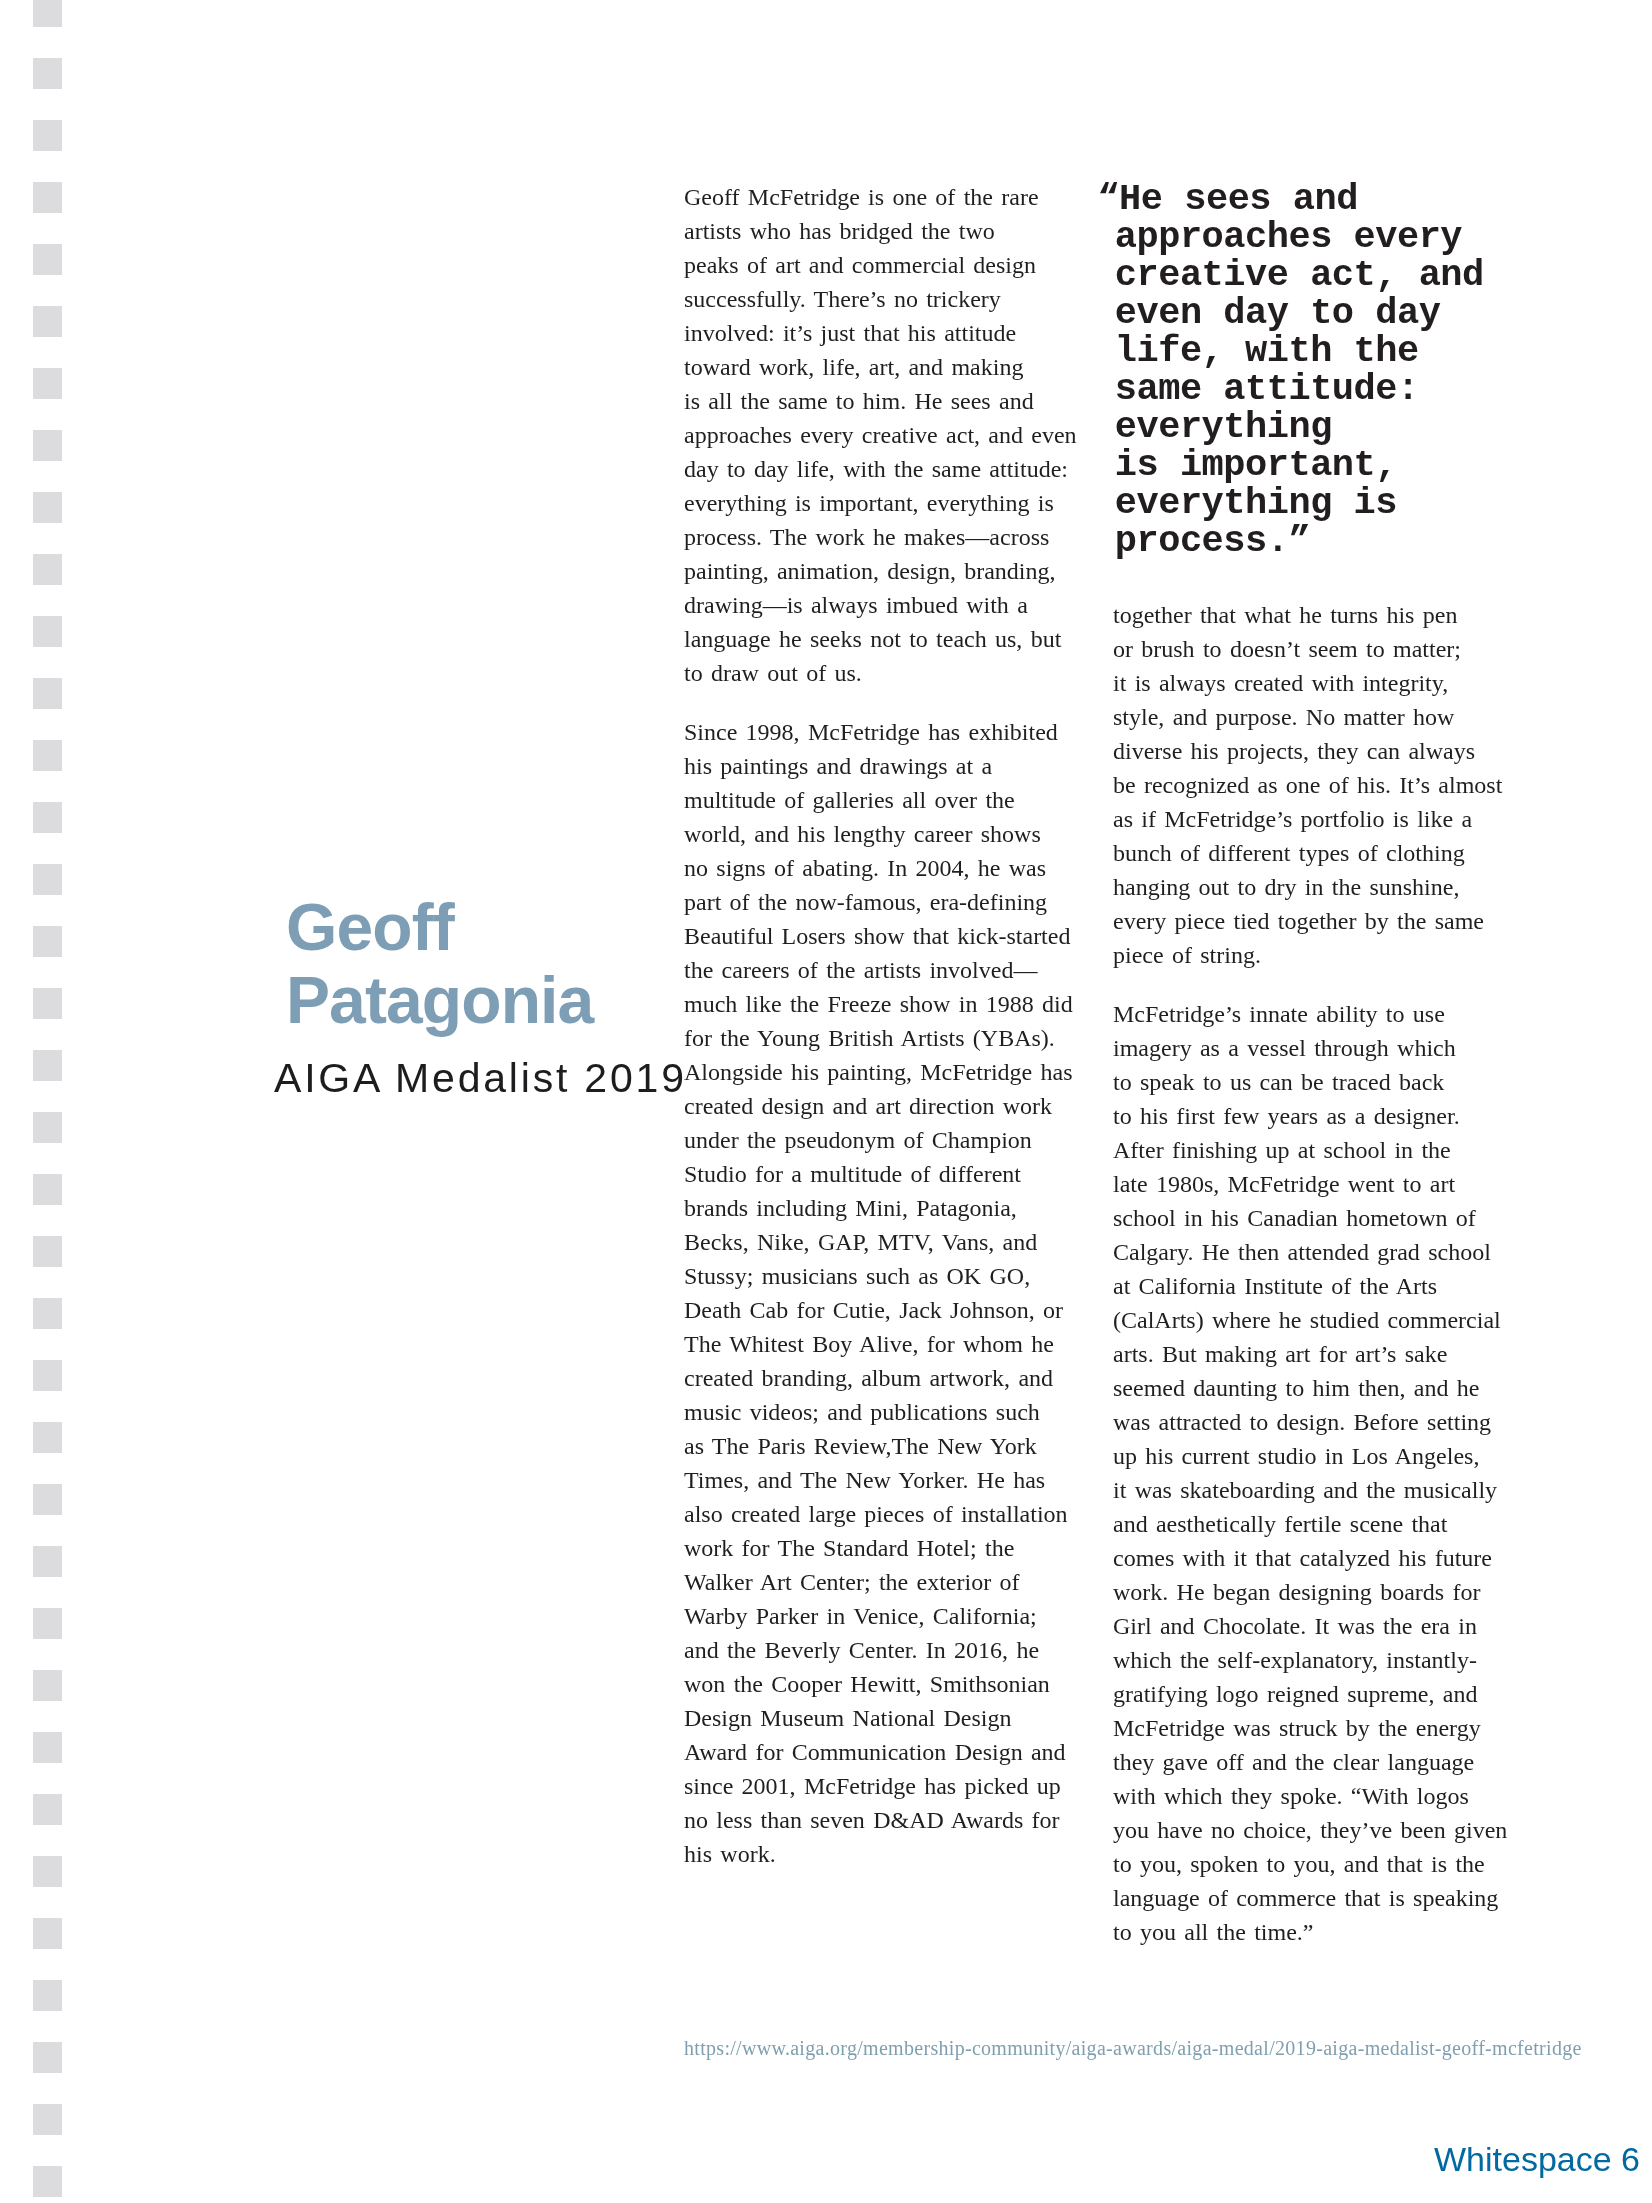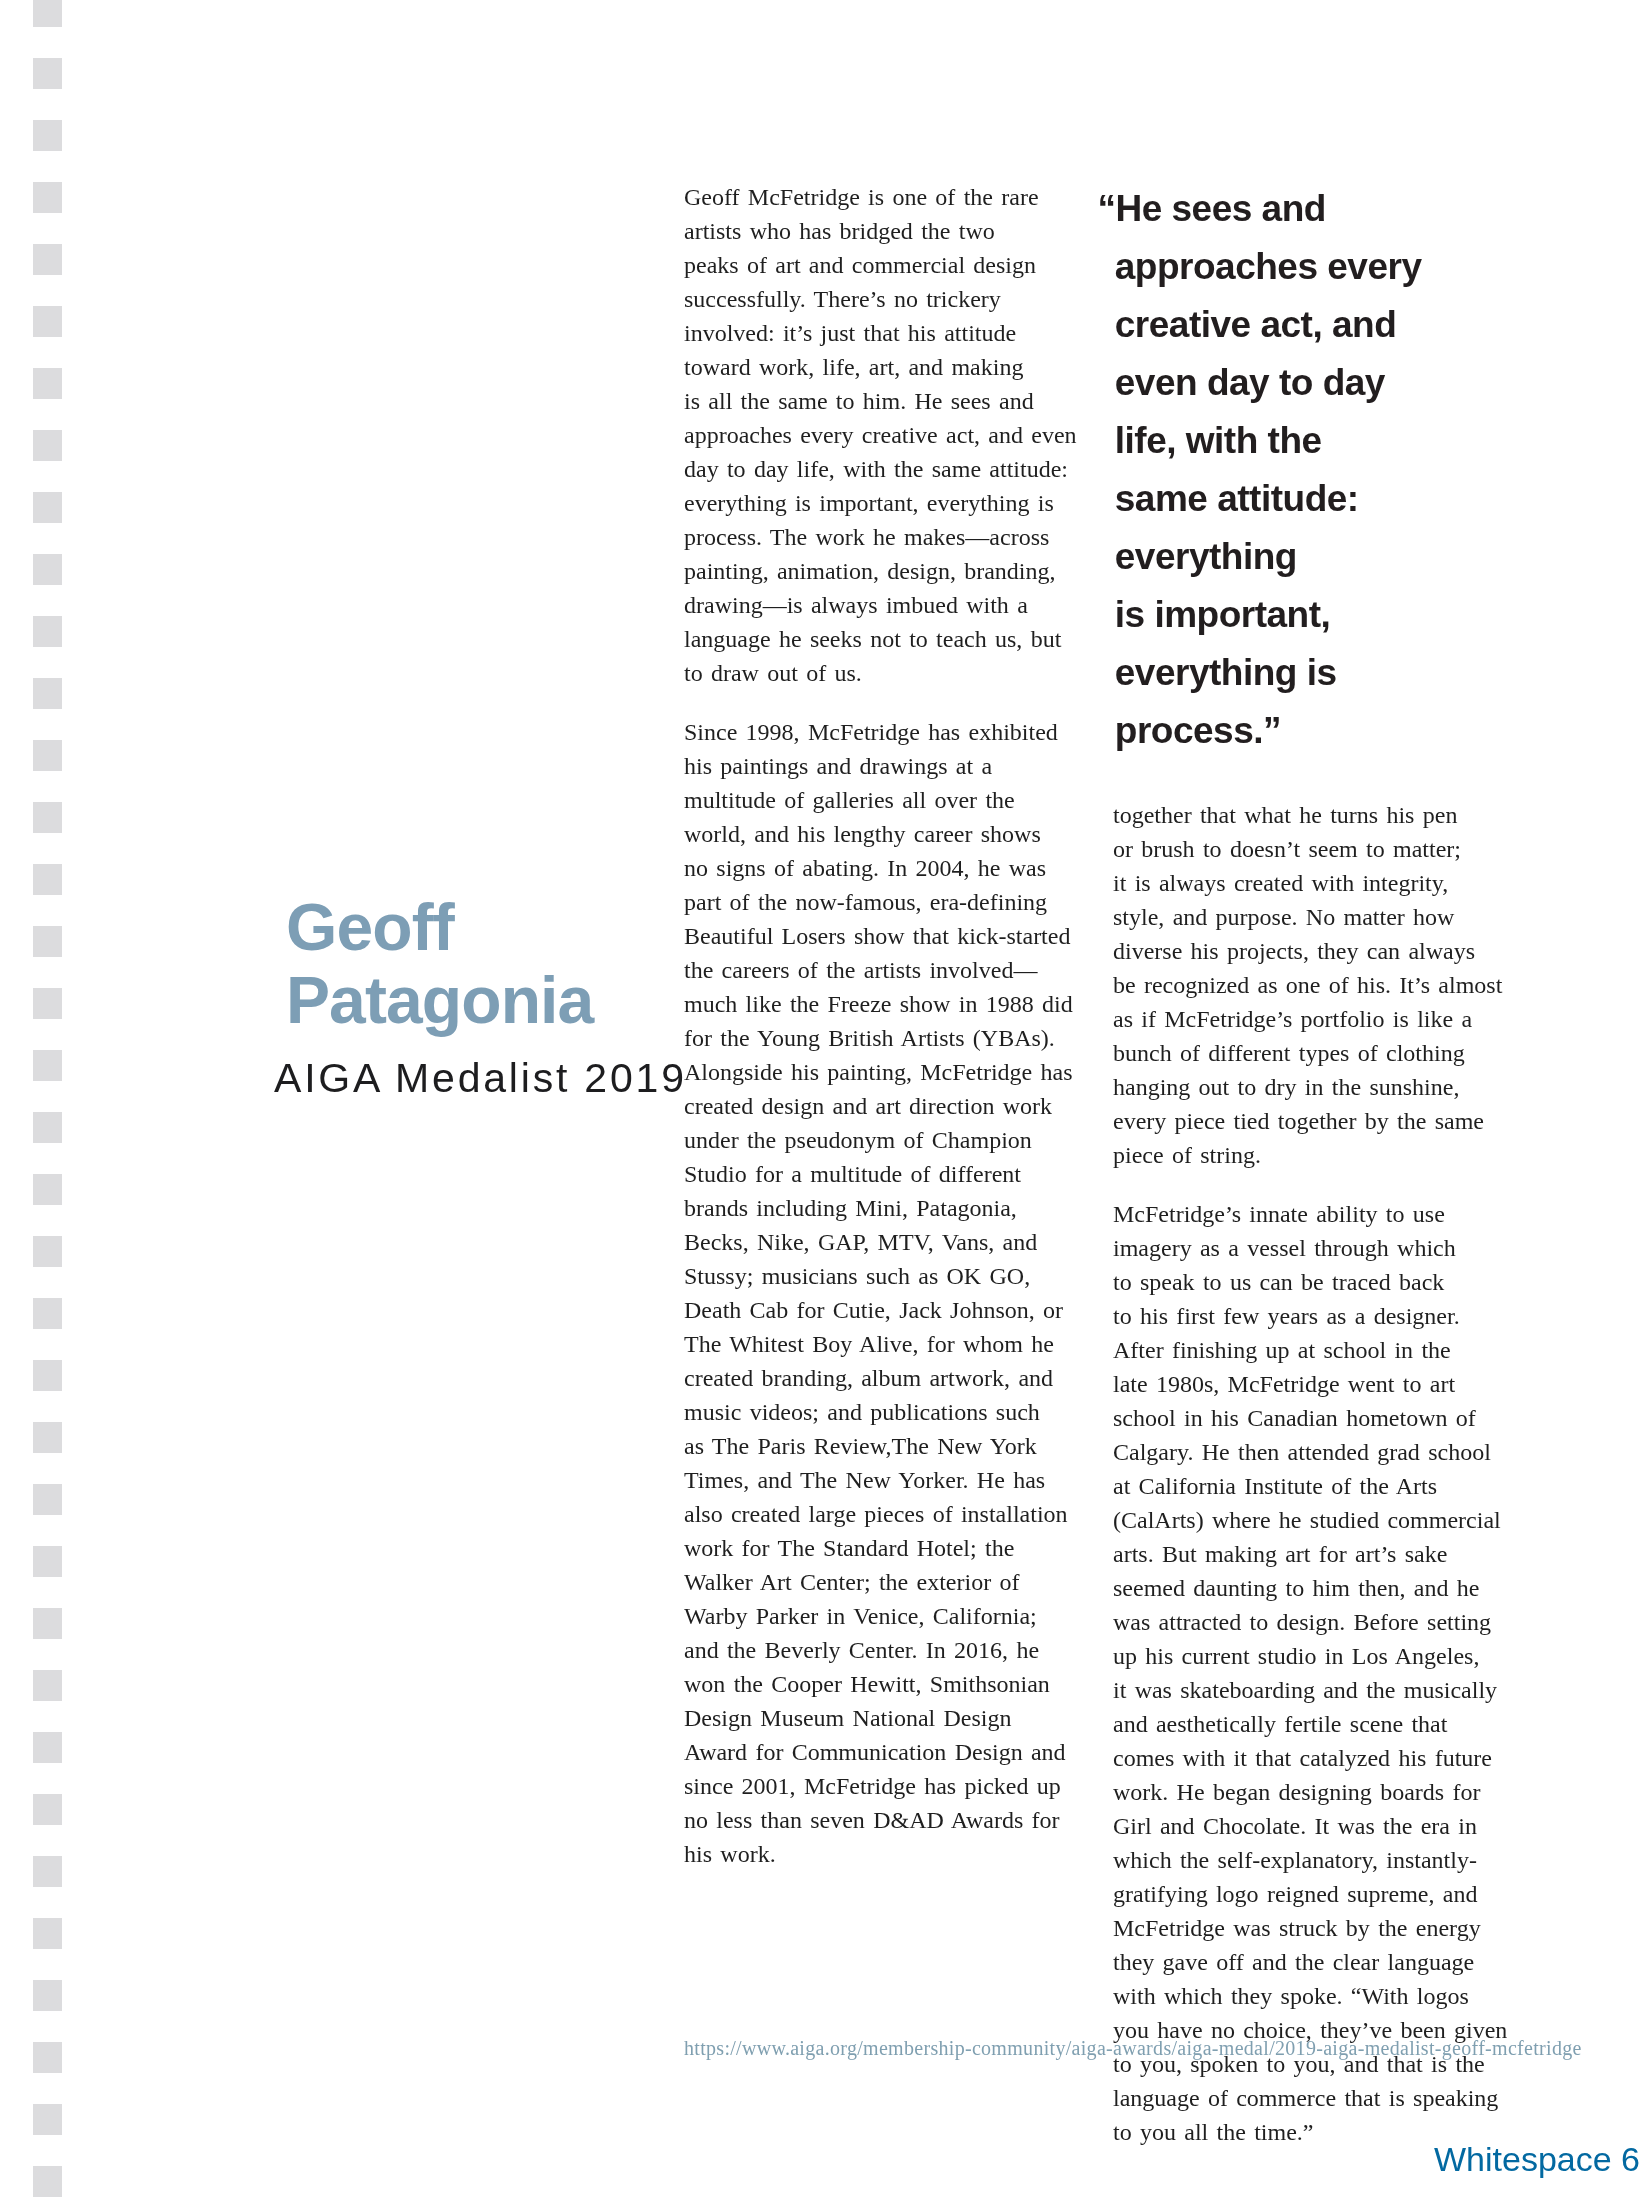--- a/index.html
+++ b/index.html
@@ -43,23 +43,23 @@
   p.body {
     margin: 0 0 25px 0;
     font-size: 24px; line-height: 34px;
     color: #1f1f1f;
     word-spacing: 2.3px;
     white-space: pre-line;
   }
   .quote {
     margin: 0 0 38px 0;
     padding-left: 1.8px;
-    font-family: Liberation Sans, sans-serif;
+    font-family: Liberation Mono, monospace;
     font-weight: 700;
-    font-size: 37px; line-height: 58px; letter-spacing: -0.5px;
+    font-size: 37px; line-height: 38px; letter-spacing: -0.5px;
     color: #221e1f;
     white-space: pre-line;
     text-indent: -17.4px;
   }
 
   
   .url {
     position: absolute; left: 684px; top: 2037px;
     font-size: 20px; color: #7f9fb0;
     text-decoration: none;

